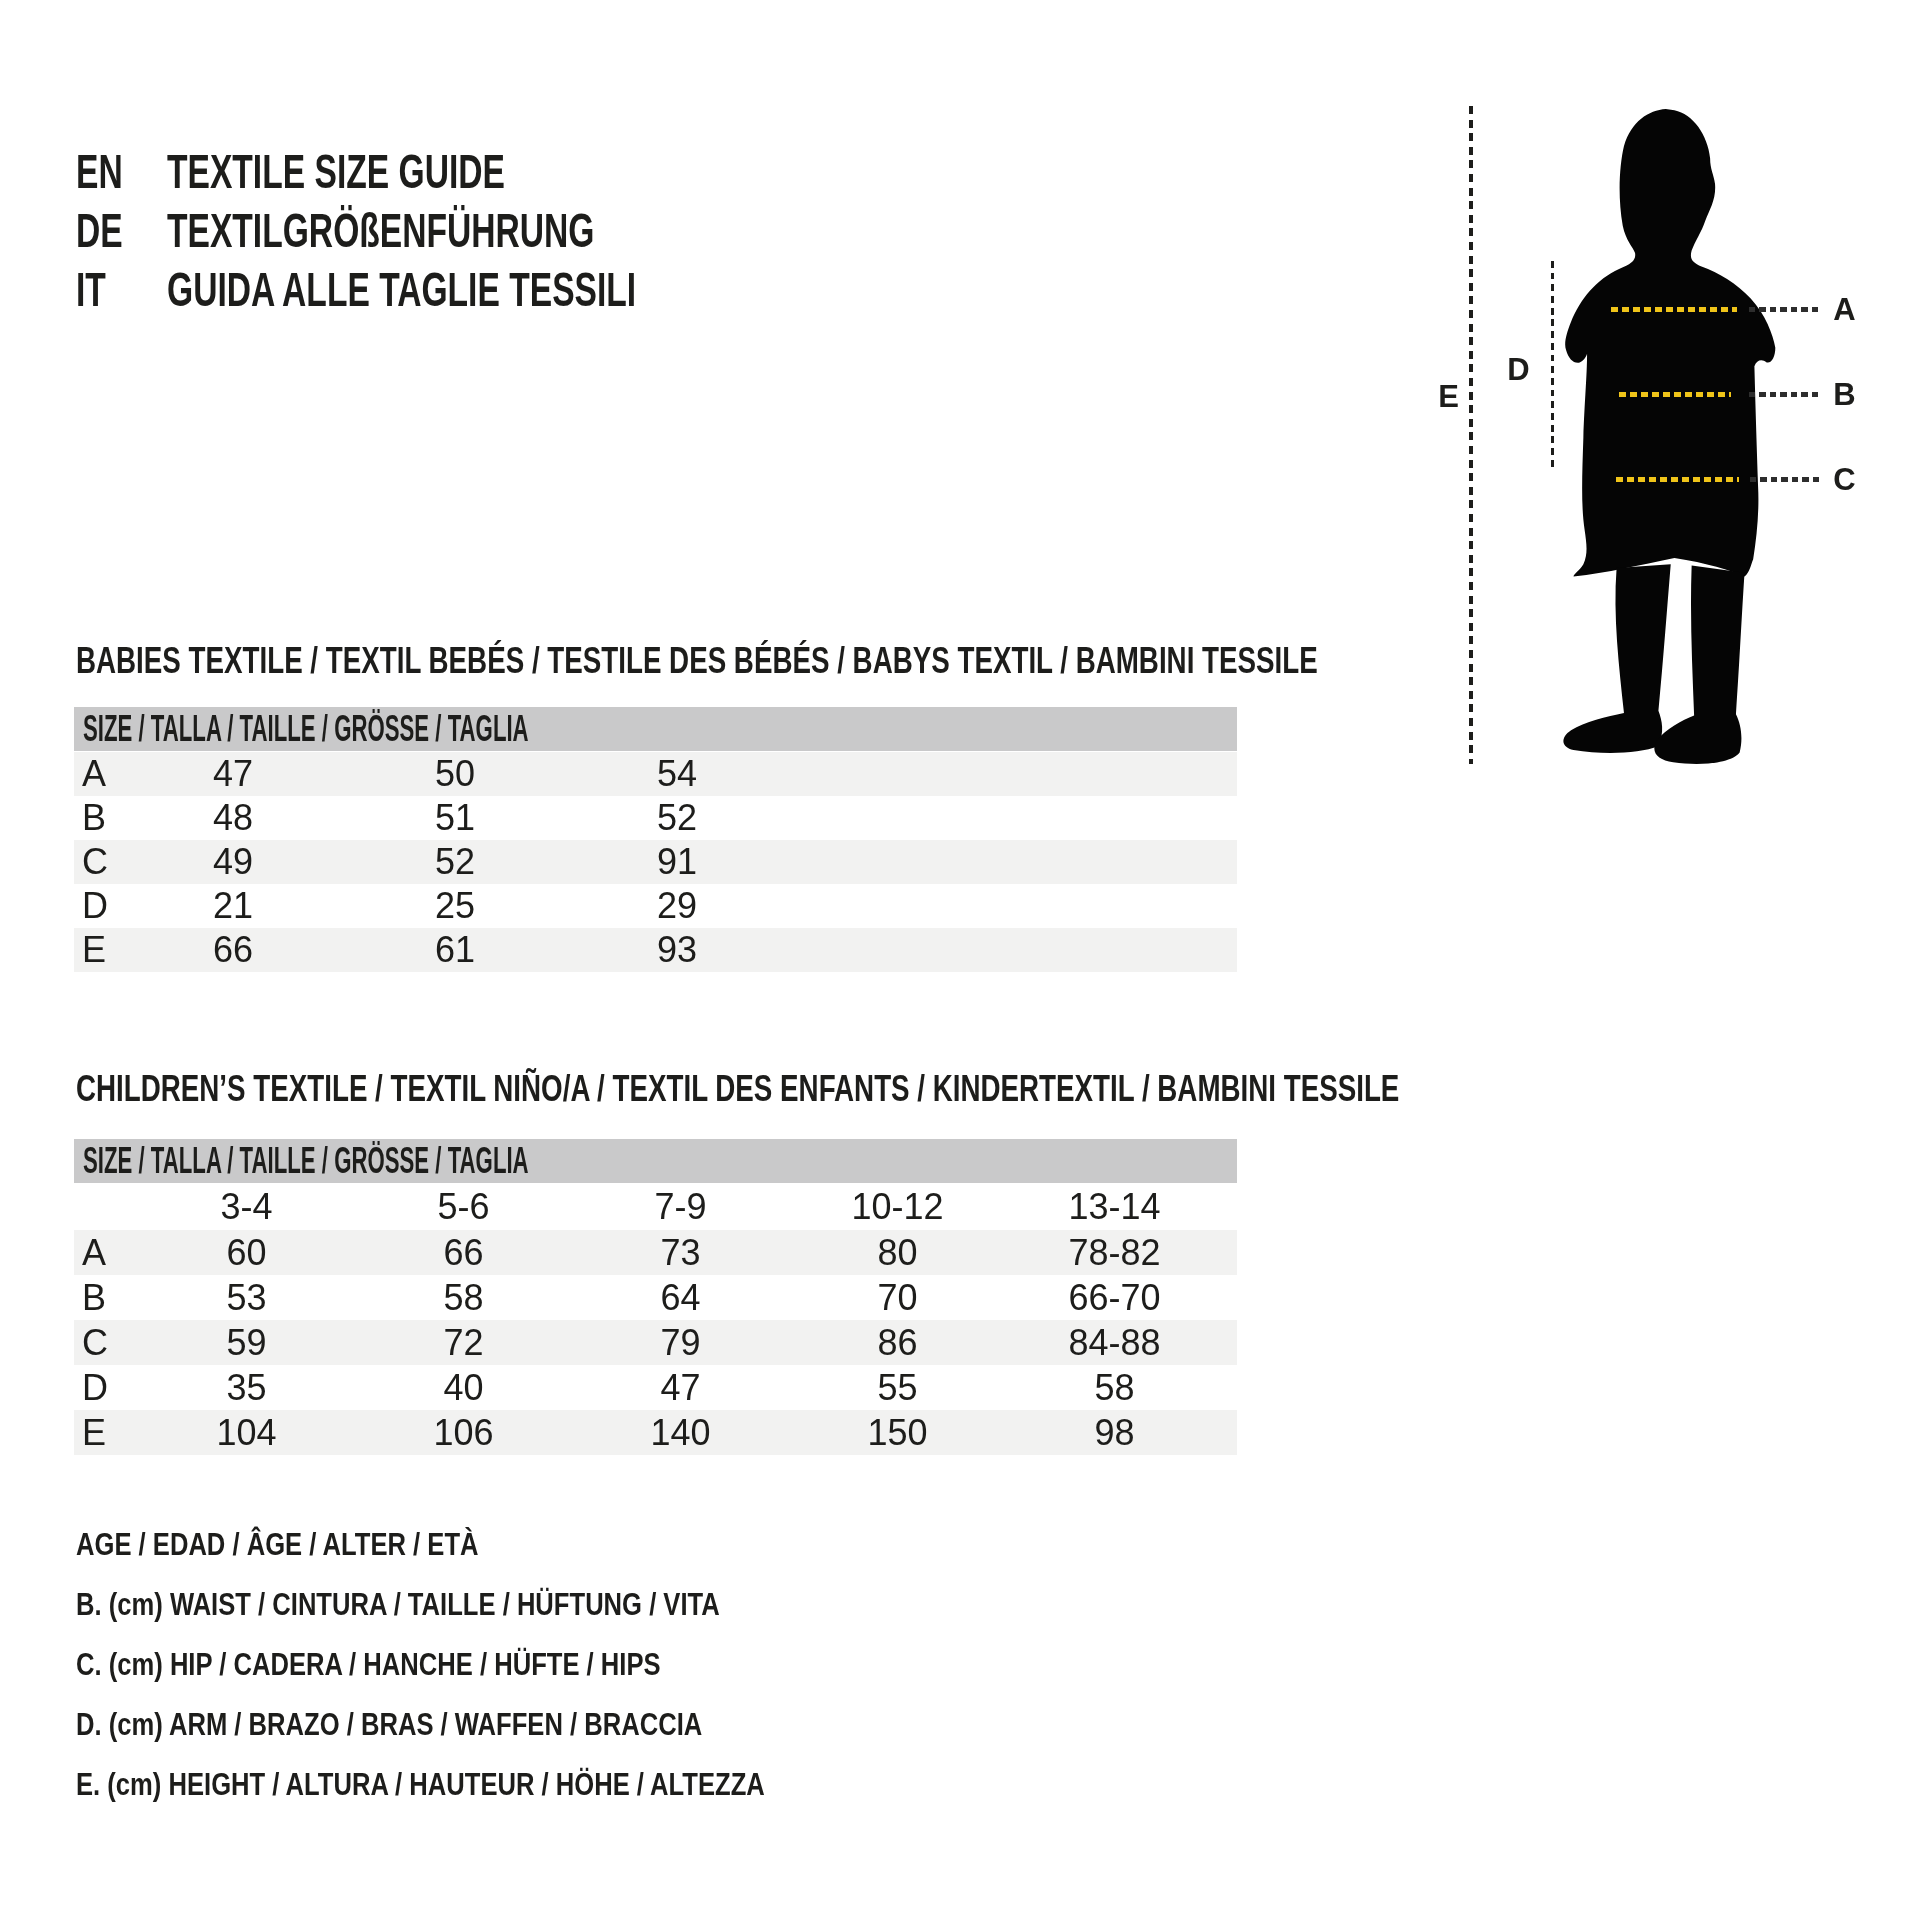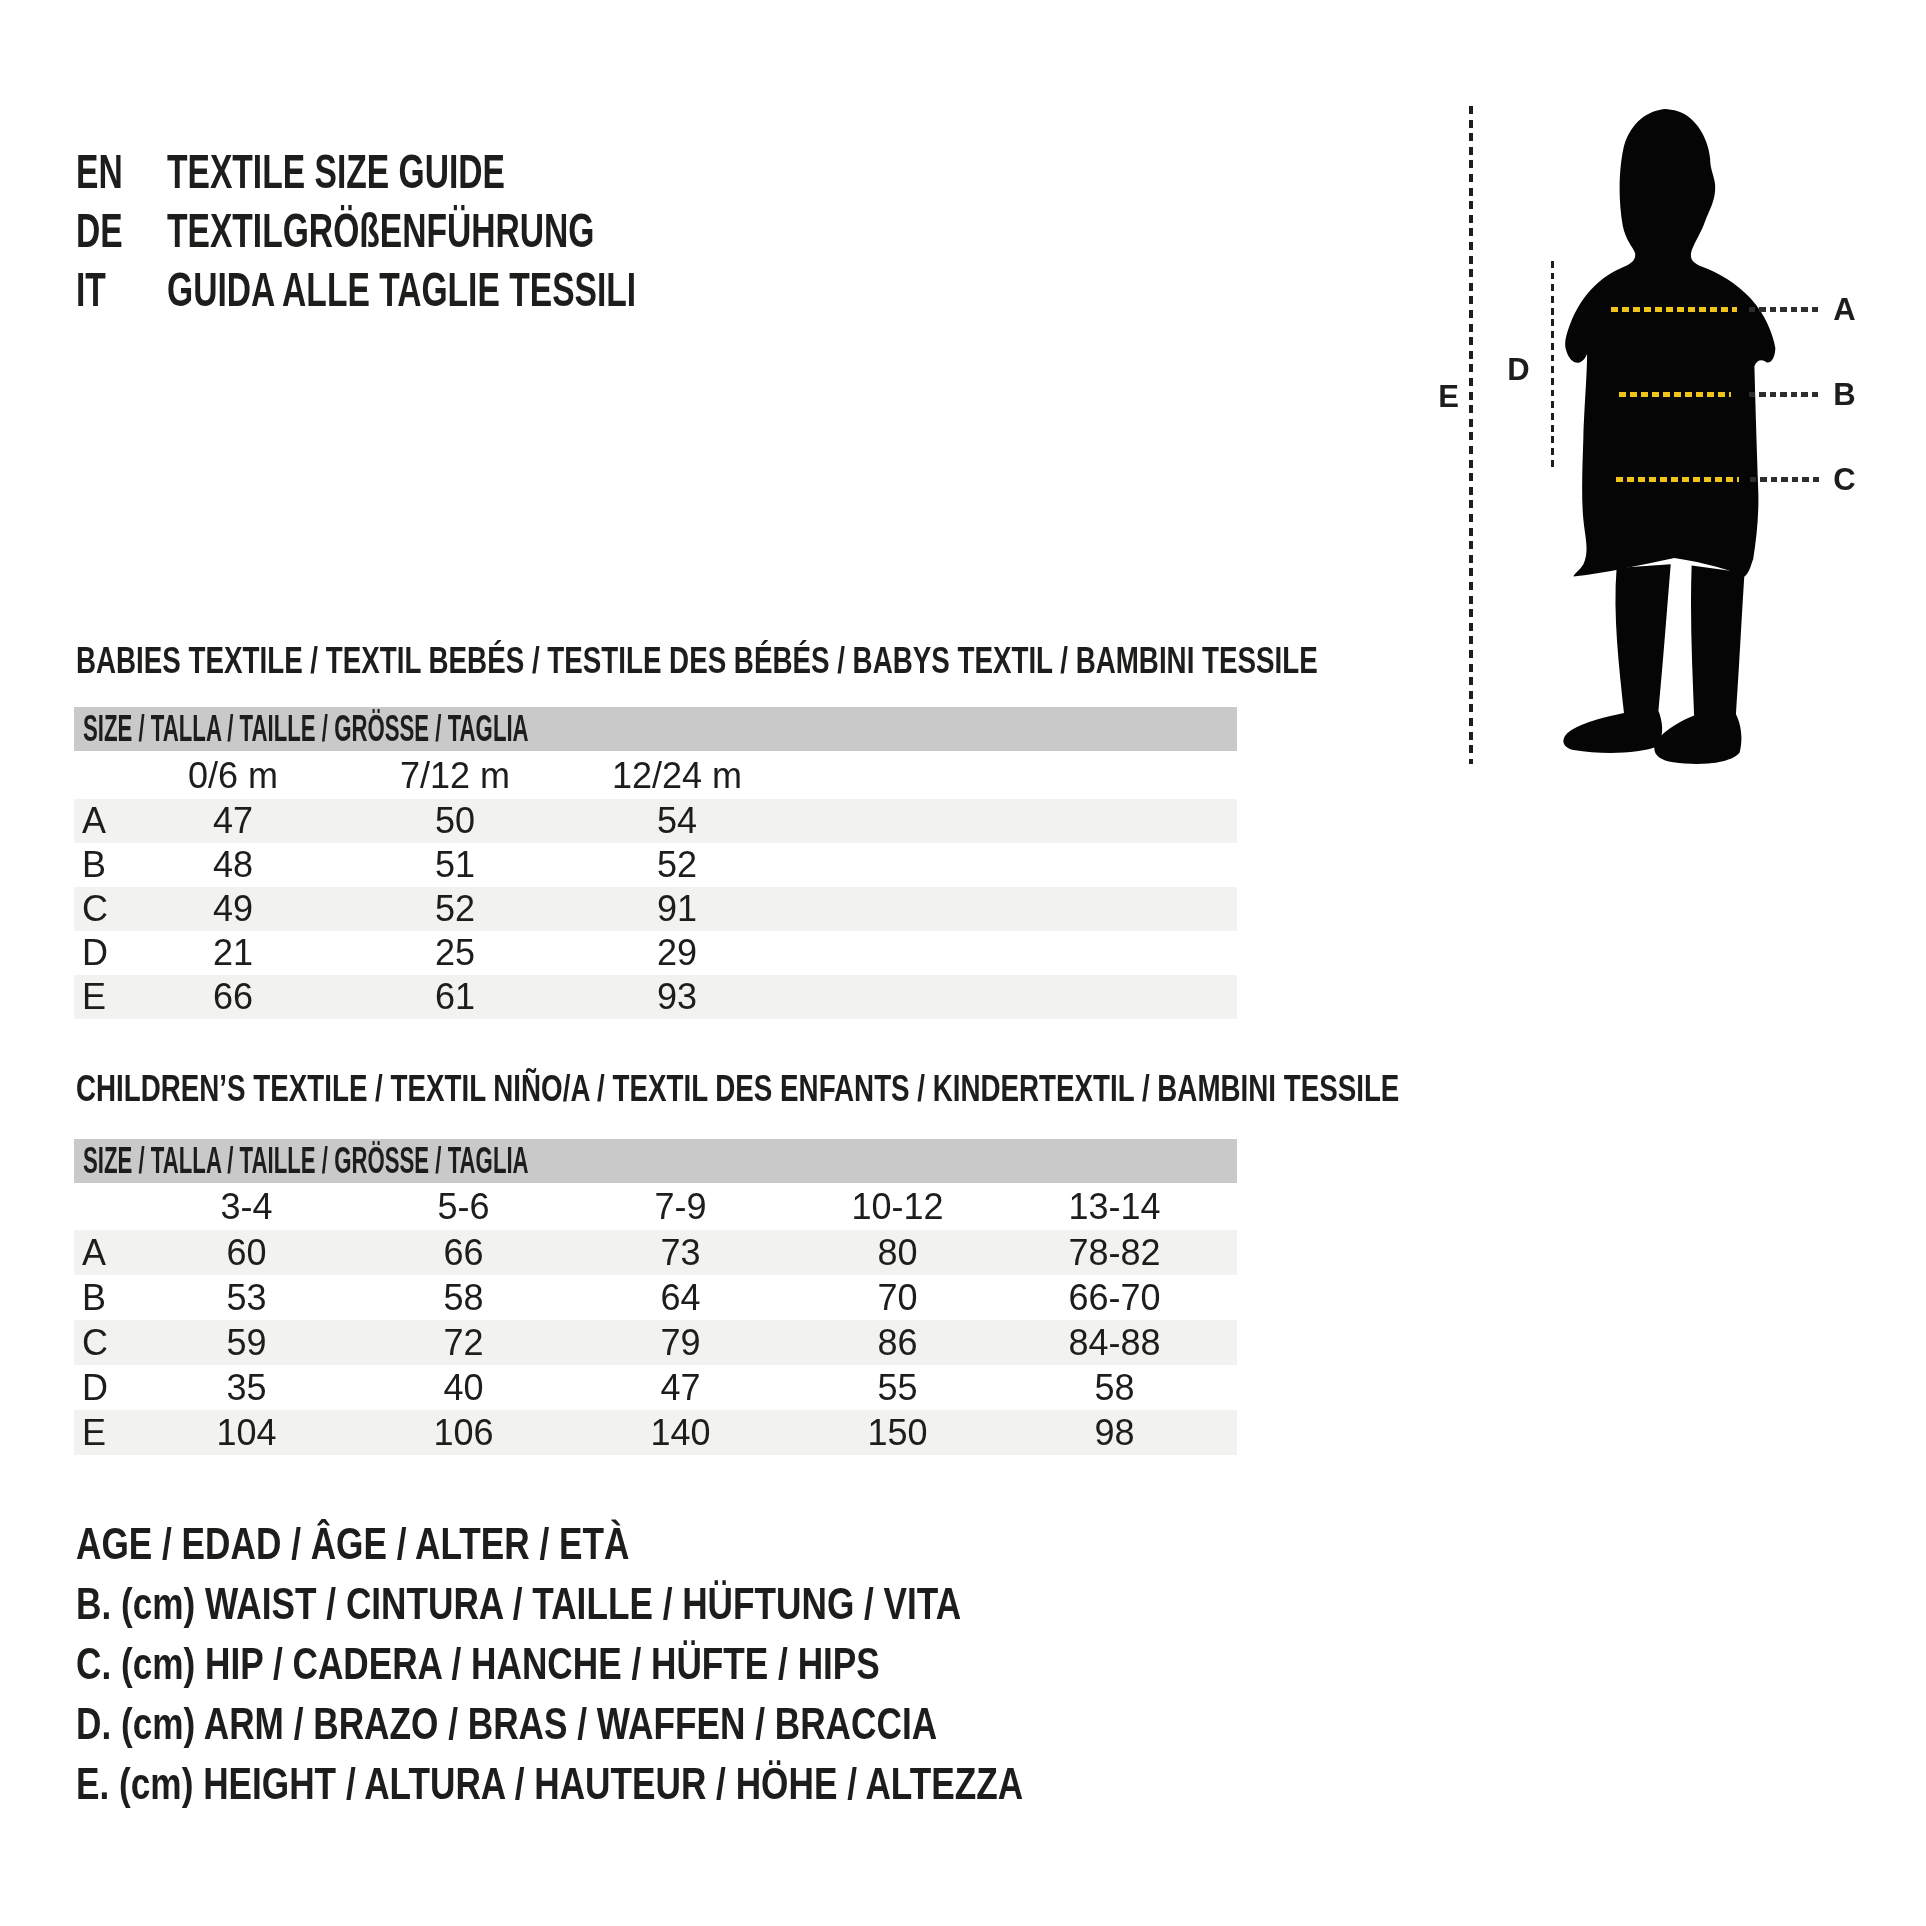--- a/index.html
+++ b/index.html
@@ -35,21 +35,21 @@
   .babies .t-row{grid-template-columns:48px 222px 222px 222px 1fr;}
   .children .t-row{grid-template-columns:64px 217px 217px 217px 217px 217px 1fr;}
   .t-row.hdr{height:47px;line-height:47px;}
   .babies .t-row.data{height:44px;line-height:44px;}
   .children .t-row.data{height:45px;line-height:45px;}
   .t-row.stripe{background:var(--stripe);}
   .cell{font-size:36px;font-weight:400;text-align:center;}
   .cell.lab{text-align:left;padding-left:8px;}
   
   .legend-block{left:76px;top:1514px;}
-  .legend-row{height:60px;line-height:60px;font-size:44px;}
+  .legend-row{height:60px;line-height:60px;font-size:32px;}
 
   
   .vdash-e{left:1469px;top:106px;width:3.7px;height:658px;
     background:repeating-linear-gradient(180deg,var(--text) 0 8px,transparent 8px 13.6px);}
   .vdash-d{left:1551px;top:261px;width:3.1px;height:209px;
     background:repeating-linear-gradient(180deg,var(--text) 0 6.8px,transparent 6.8px 11.7px);}
   .ydash{height:5px;background:repeating-linear-gradient(90deg,var(--yellow) 0 6.8px,transparent 6.8px 11px);}
   .kdash{height:5px;background:repeating-linear-gradient(90deg,var(--dash) 0 6.2px,transparent 6.2px 10.5px);}
   .ydash.a{left:1611px;top:307px;width:126px;}
   .ydash.b{left:1619px;top:392px;width:112px;}
@@ -149,27 +149,20 @@
 <div class="abs fig-label fl-d">D</div>
 <div class="abs fig-label fl-e">E</div>
 
 <div class="abs sec-title" style="left:76px;top:642px;">
   <span class="cond sx75">BABIES TEXTILE / TEXTIL BEBÉS / TESTILE DES BÉBÉS / BABYS TEXTIL / BAMBINI TESSILE</span>
 </div>
 <div class="abs size-bar" style="top:707px;">
   <span class="cond sx60">SIZE / TALLA / TAILLE / GRÖSSE / TAGLIA</span>
 </div>
 <div class="abs tbl babies" style="top:752px;">
-  <div class="t-row hdr">
-    <div class="cell lab"></div>
-    <div class="cell">0/6 m</div>
-    <div class="cell">7/12 m</div>
-    <div class="cell">12/24 m</div>
-    <div class="cell"></div>
-  </div>
   <div class="t-row data stripe">
     <div class="cell lab">A</div>
     <div class="cell">47</div>
     <div class="cell">50</div>
     <div class="cell">54</div>
     <div class="cell"></div>
   </div>
   <div class="t-row data">
     <div class="cell lab">B</div>
     <div class="cell">48</div>

